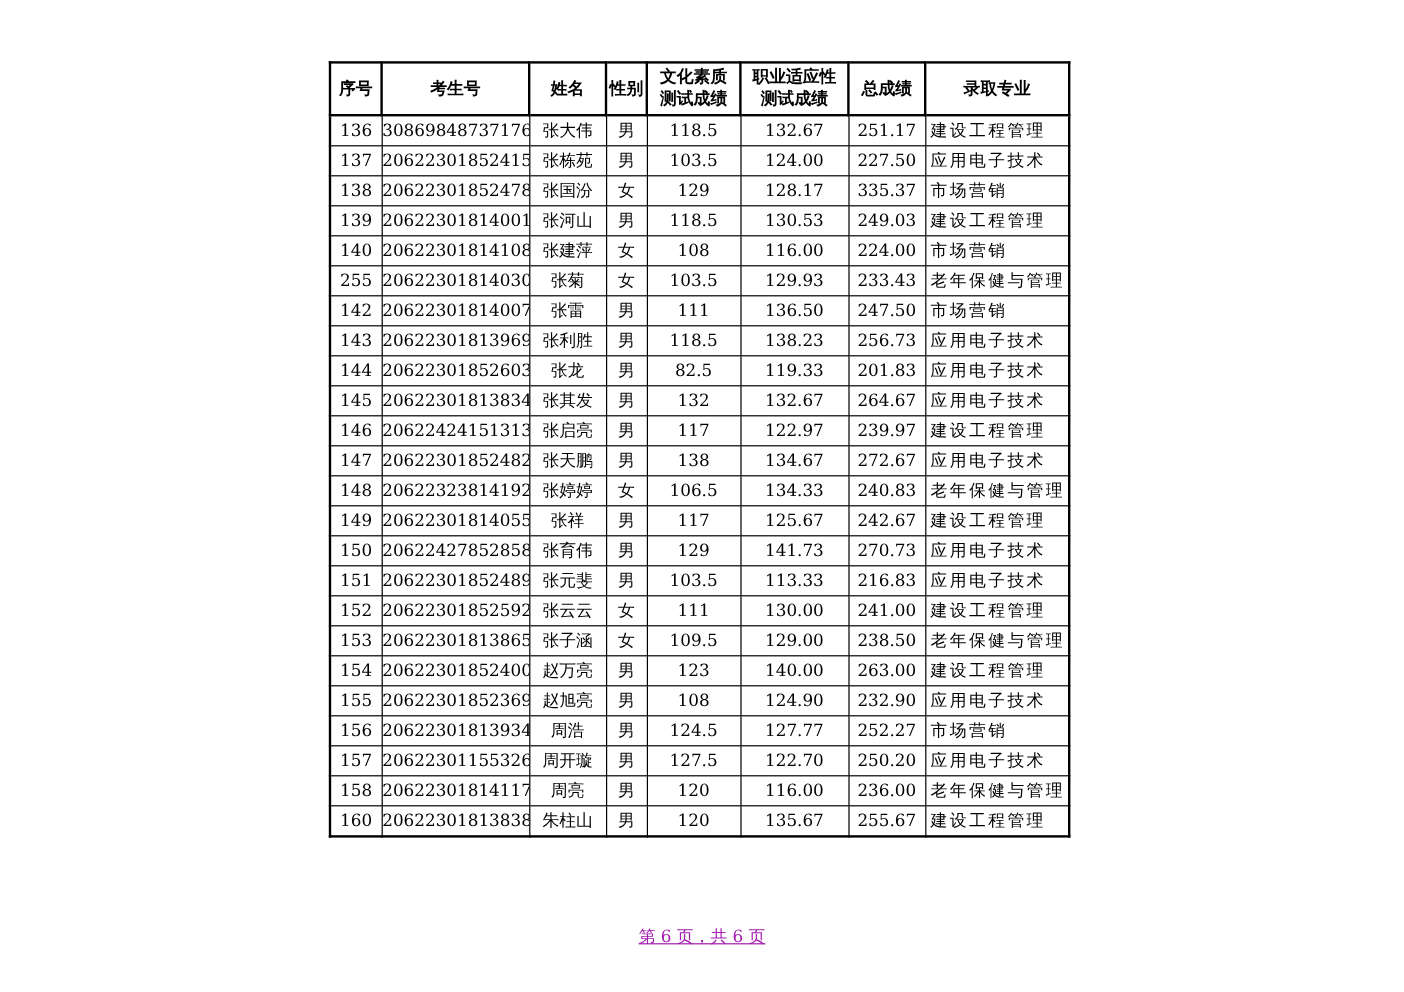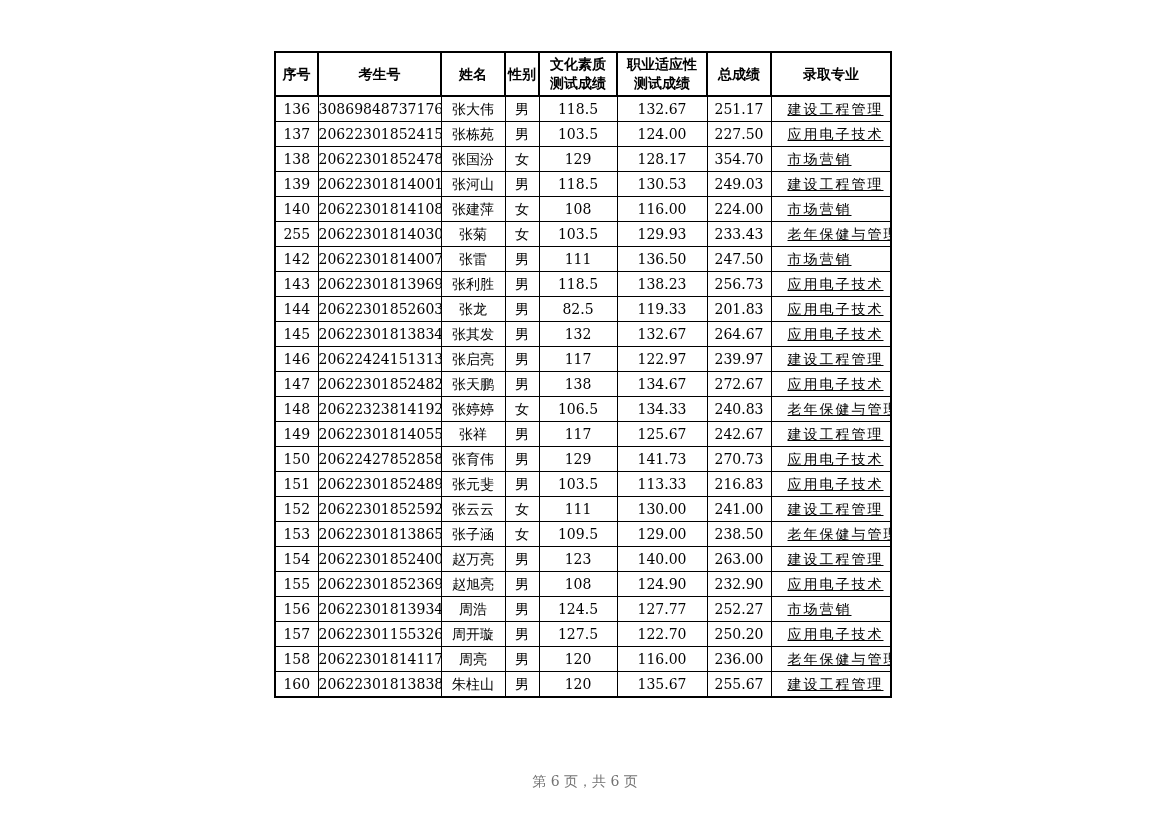--- a/index.html
+++ b/index.html
@@ -44,33 +44,33 @@
     height: 24px;
     line-height: 24px;
     text-align: center;
     vertical-align: middle;
     padding: 0;
     white-space: nowrap;
     overflow: hidden;
   }
   table.score-table td:last-child {
     text-align: left;
-    padding-left: 16px;
+    padding-left: 4px;
     letter-spacing: 2px;
-    text-decoration: underline;
   }
   .page-footer {
     position: absolute;
     top: 771px;
     left: 0;
     width: 100%;
     text-align: center;
     font-size: 14px;
     line-height: 20px;
-    color: #737373;
+    color: #a21caf;
+    text-decoration: underline;
   }
 </style>
 </head>
 <body>
 
 <div class="table-wrap">
   <table class="score-table">
     <colgroup>
       <col style="width:43px">
       <col style="width:123px">
@@ -116,21 +116,21 @@
           <td>227.50</td>
           <td>应用电子技术</td>
         </tr>
         <tr>
           <td>138</td>
           <td>20622301852478</td>
           <td>张国汾</td>
           <td>女</td>
           <td>129</td>
           <td>128.17</td>
-          <td>354.70</td>
+          <td>335.37</td>
           <td>市场营销</td>
         </tr>
         <tr>
           <td>139</td>
           <td>20622301814001</td>
           <td>张河山</td>
           <td>男</td>
           <td>118.5</td>
           <td>130.53</td>
           <td>249.03</td>

